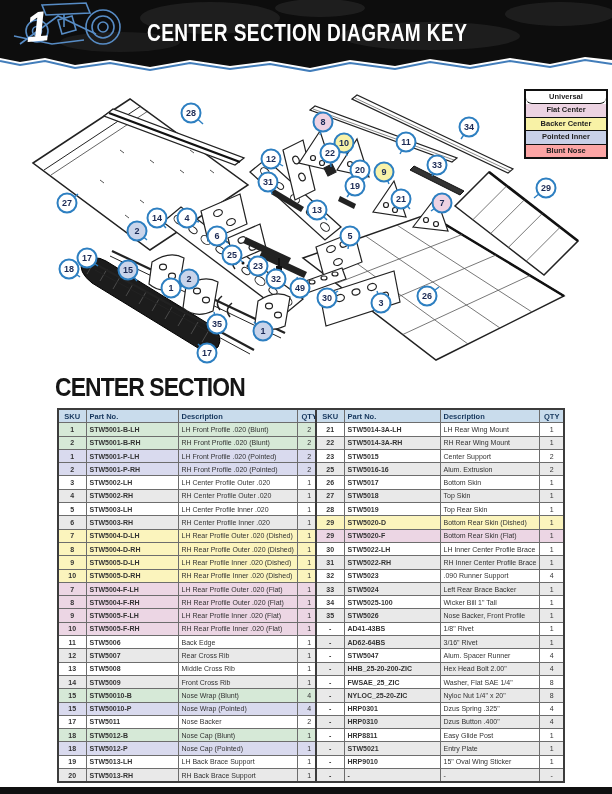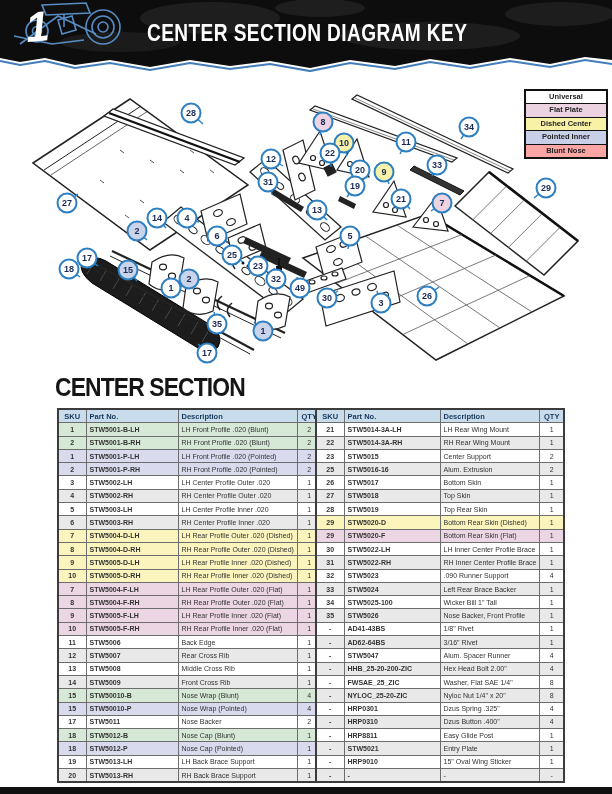--- a/index.html
+++ b/index.html
@@ -63,23 +63,23 @@
       <line x1="64" y1="14" x2="64" y2="27"></line>
       <path d="M20,44 L58,16 L96,34"></path>
       <path d="M14,36 L52,44 L84,40"></path>
       <path d="M58,20 L72,16 L76,30 L62,34 Z"></path>
     </g>
     <text x="27" y="42" font-size="42" font-weight="bold" font-style="italic" fill="#ffffff" font-family="Liberation Sans, sans-serif" transform="rotate(-5 27 42)">1</text>
     <text font-size="23" font-weight="bold" fill="#ffffff" letter-spacing="0.5" font-family="Liberation Sans, sans-serif" transform="translate(147,41) scale(0.83,1)">CENTER SECTION DIAGRAM KEY</text>
   </svg>
 
   <div id="legend">
-      <div class="legend-row" style="background: rgb(255, 255, 255);">Universal</div>
-      <div class="legend-row" style="background: rgb(236, 211, 226);">Flat Plate</div>
-      <div class="legend-row" style="background: rgb(248, 242, 166);">Dished Center</div>
+      <div class="legend-row" style="background: rgb(255, 255, 255); border-radius: 6px;">Universal</div>
+      <div class="legend-row" style="background: rgb(236, 211, 226);">Flat Center</div>
+      <div class="legend-row" style="background: rgb(248, 242, 166);">Backer Center</div>
       <div class="legend-row" style="background: rgb(200, 208, 232);">Pointed Inner</div>
       <div class="legend-row" style="background: #fca5a5;">Blunt Nose</div>
     </div>
 
   <svg id="diagram" width="612" height="310" viewBox="0 72 612 310">
 
     <g stroke="#222" fill="#fff">
       <polygon points="33,163 130,99 248,185 150,250" stroke-width="1.5"></polygon>
       <line x1="44" y1="170" x2="141" y2="106" stroke-width="1"></line>
       <line x1="51" y1="175" x2="148" y2="111" stroke-width="0.7"></line>

